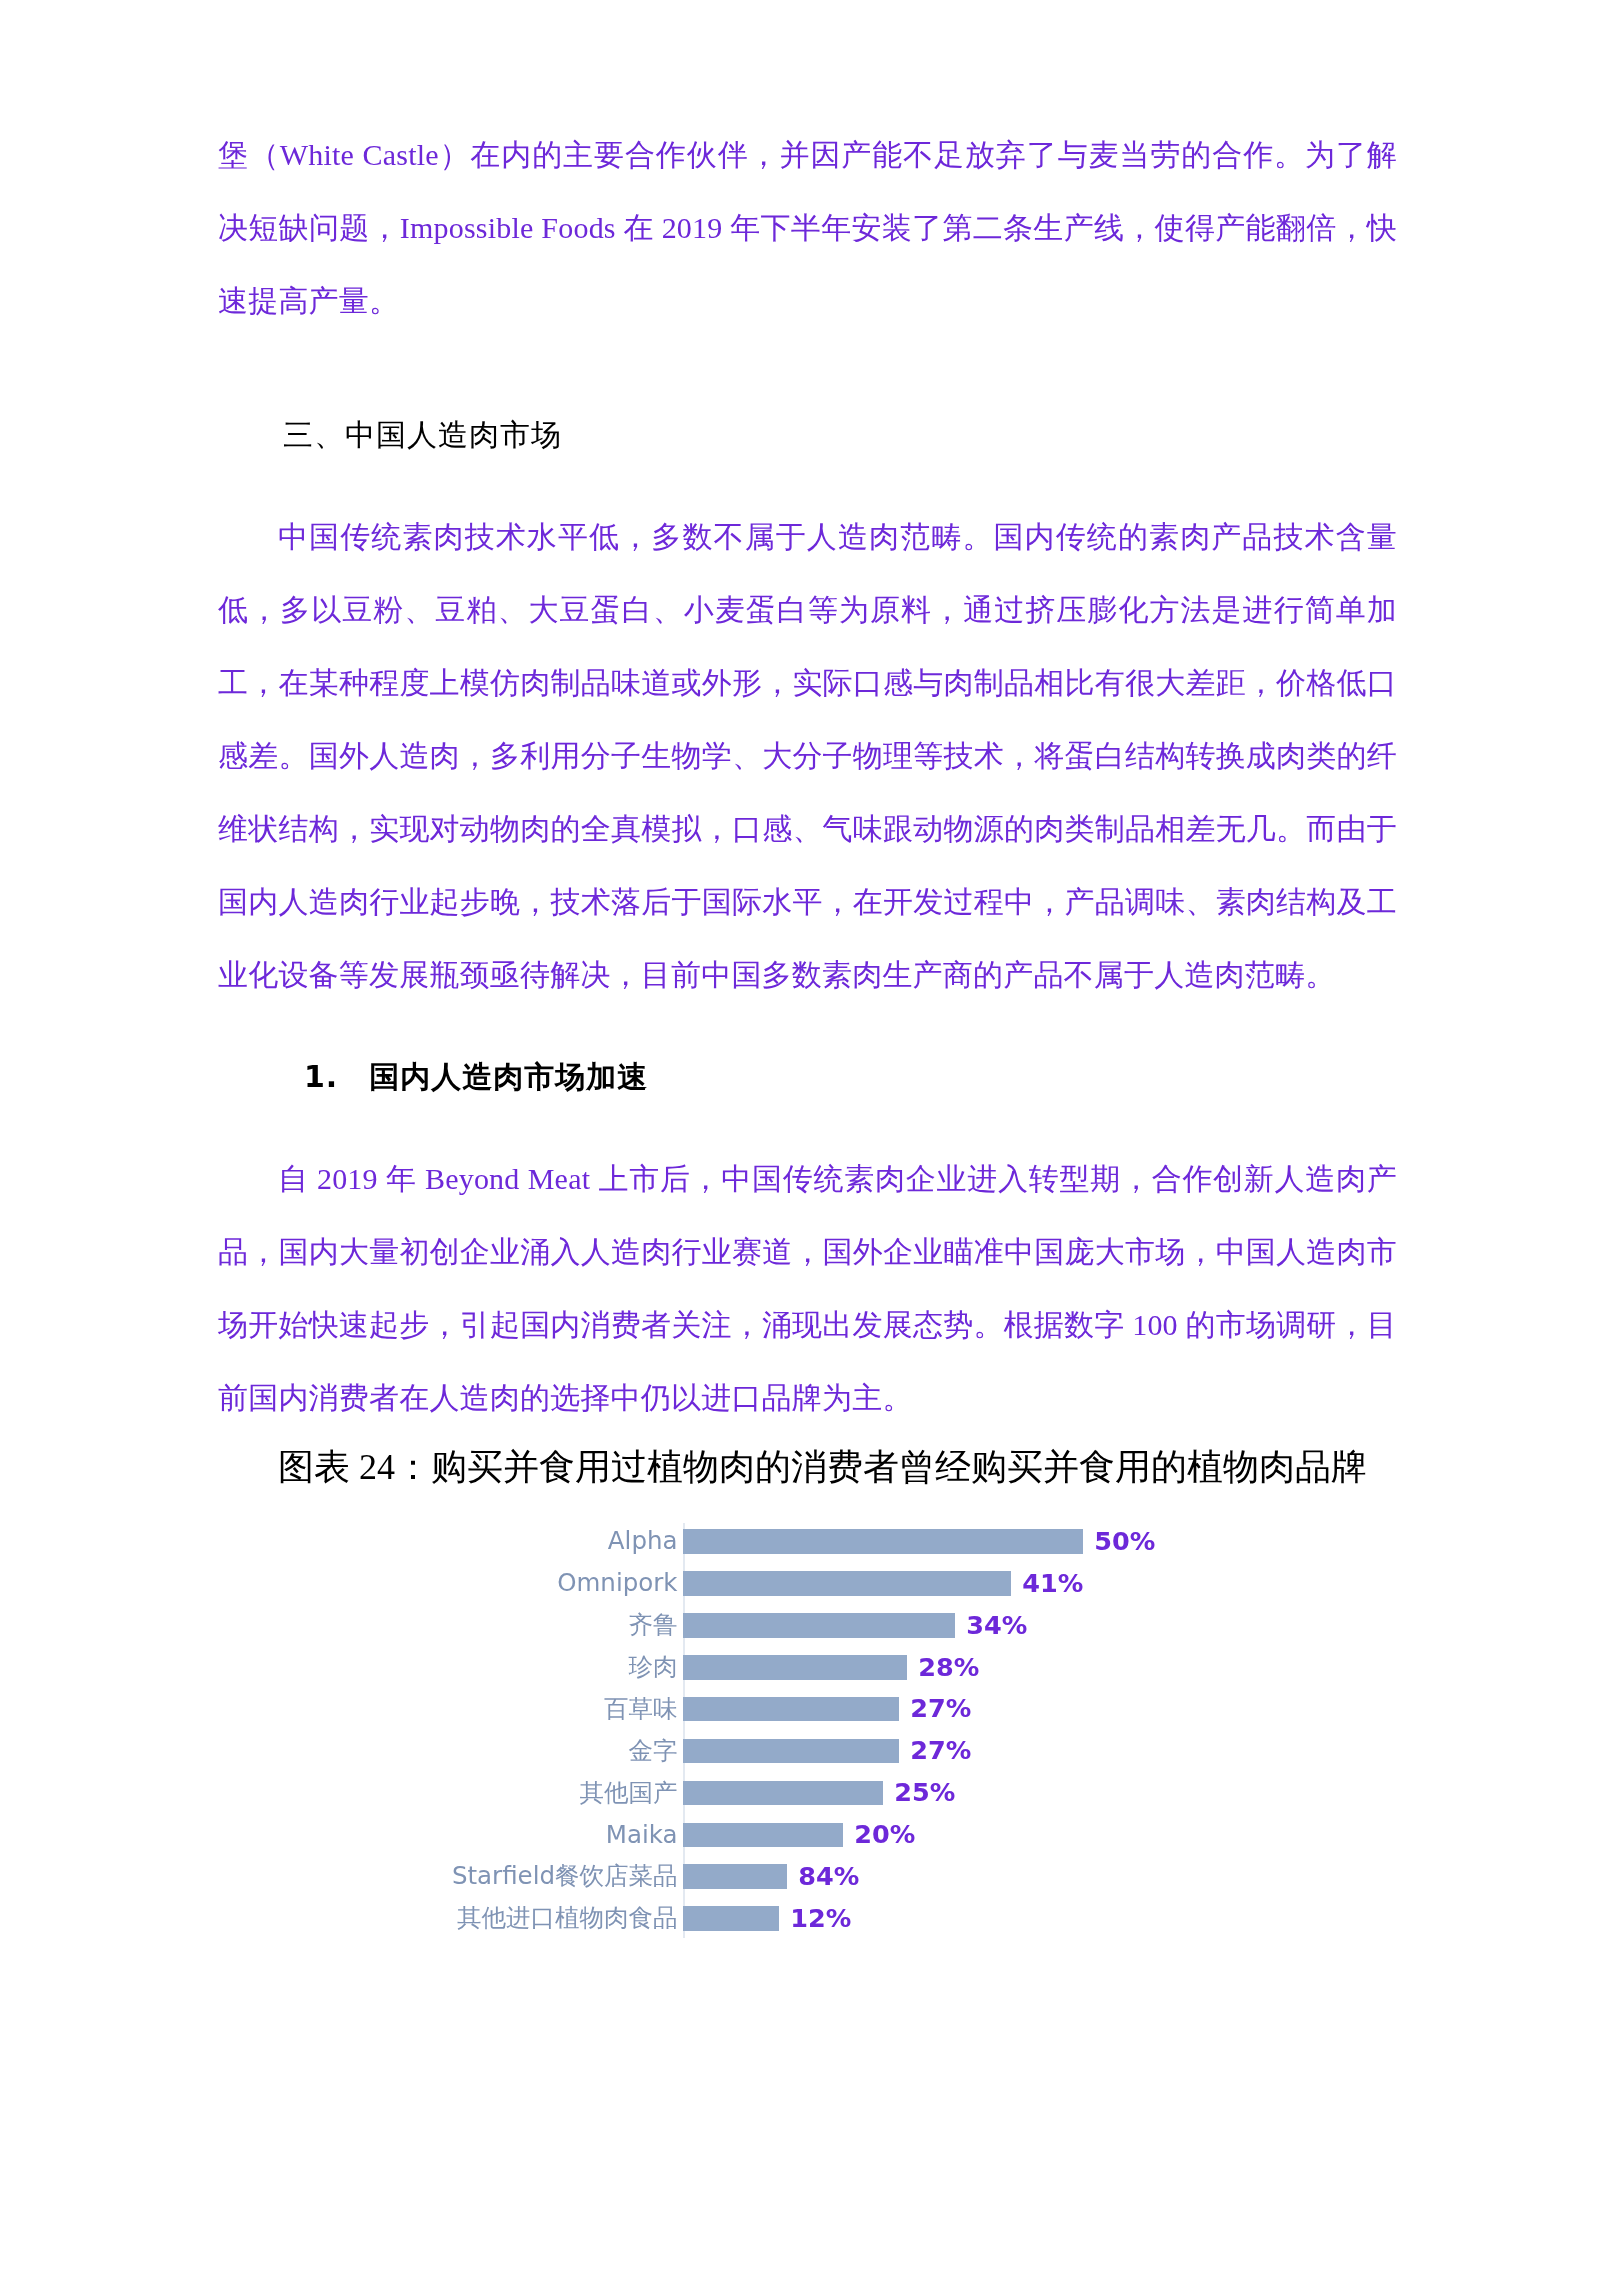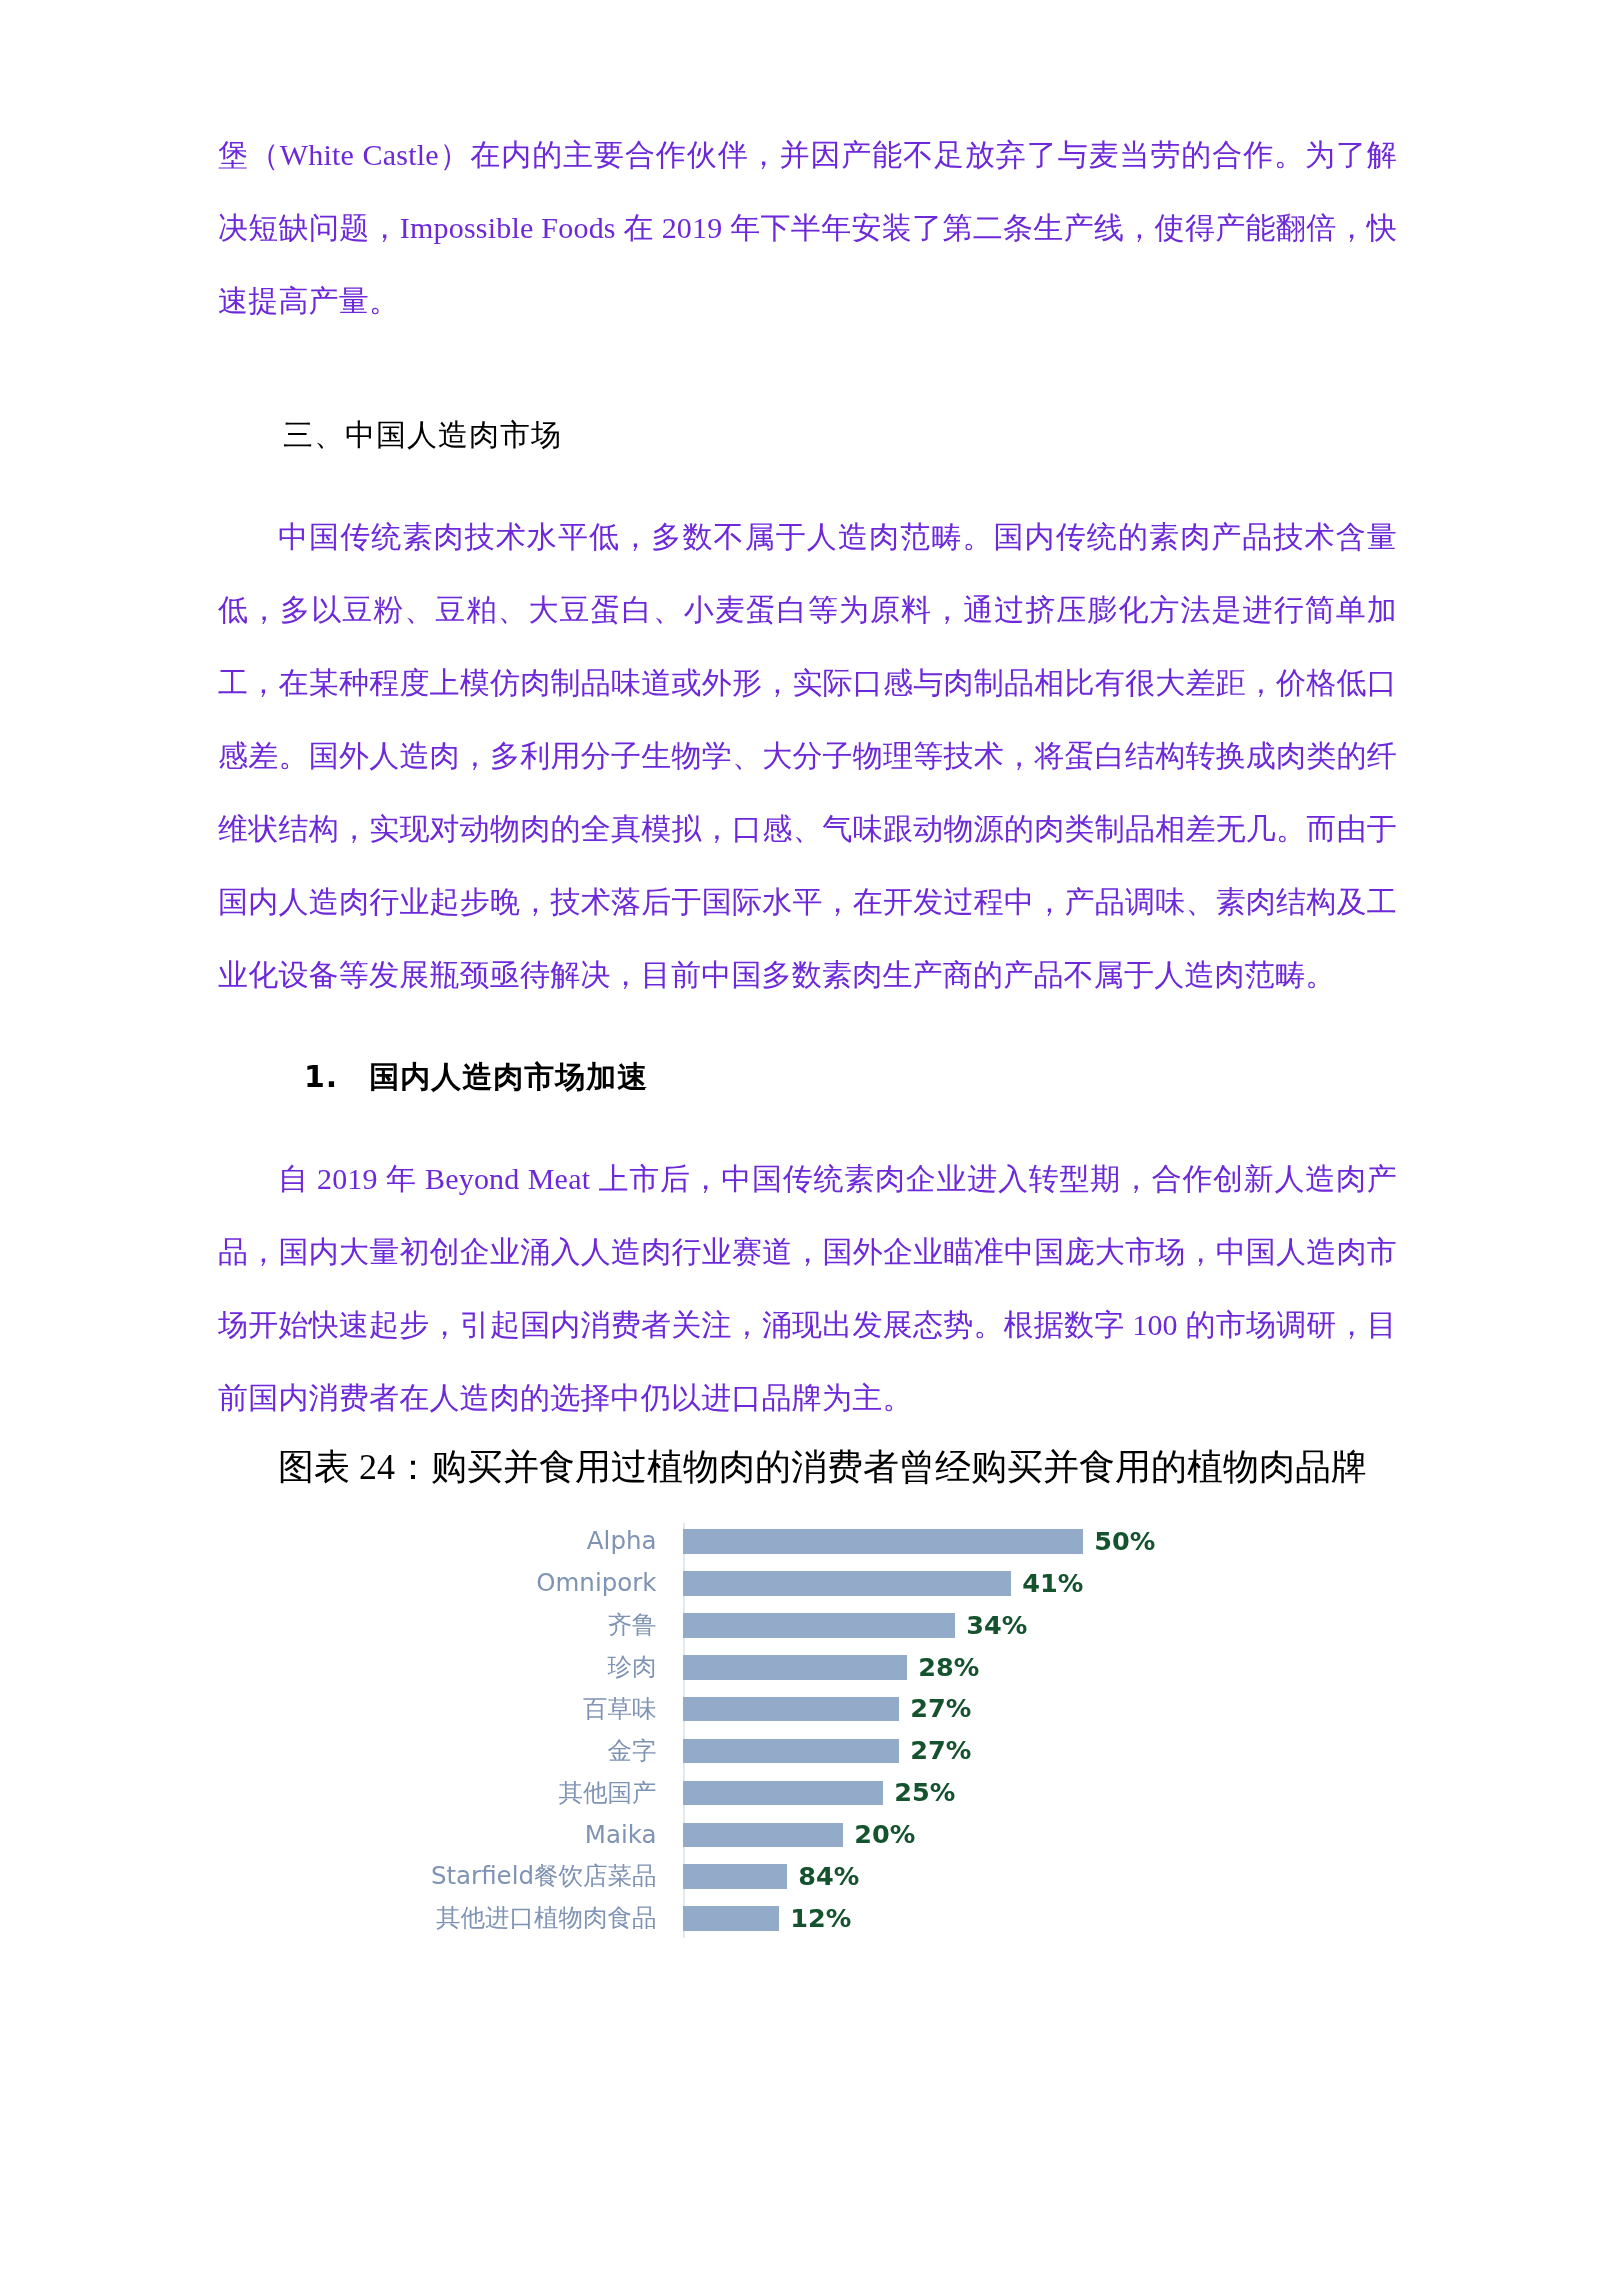--- a/index.html
+++ b/index.html
@@ -90,42 +90,42 @@
   .bar-row {
     display: flex;
     align-items: center;
     height: 38px;
     margin-bottom: 3.9px;
     position: relative;
   }
   .bar-label {
     width: 267px;
     text-align: right;
-    padding-right: 26px;
+    padding-right: 5px;
     font-size: 24.5px;
     color: #7f93b4;
     white-space: nowrap;
     line-height: 1;
     box-sizing: border-box;
   }
   .bar-track {
     position: relative;
     flex: 1;
     height: 100%;
     display: flex;
     align-items: center;
   }
   .bar-fill {
     height: 24.5px;
     background: #93aac9;
   }
   .bar-value {
     font-size: 25.5px;
     font-weight: bold;
-    color: #14532d;
+    color: #6d28d9;
     margin-left: 11.8px;
     white-space: nowrap;
     line-height: 1;
   }
   .axis-line {
     position: absolute;
     left: 267px;
     top: 0;
     bottom: 0;
     width: 2px;

